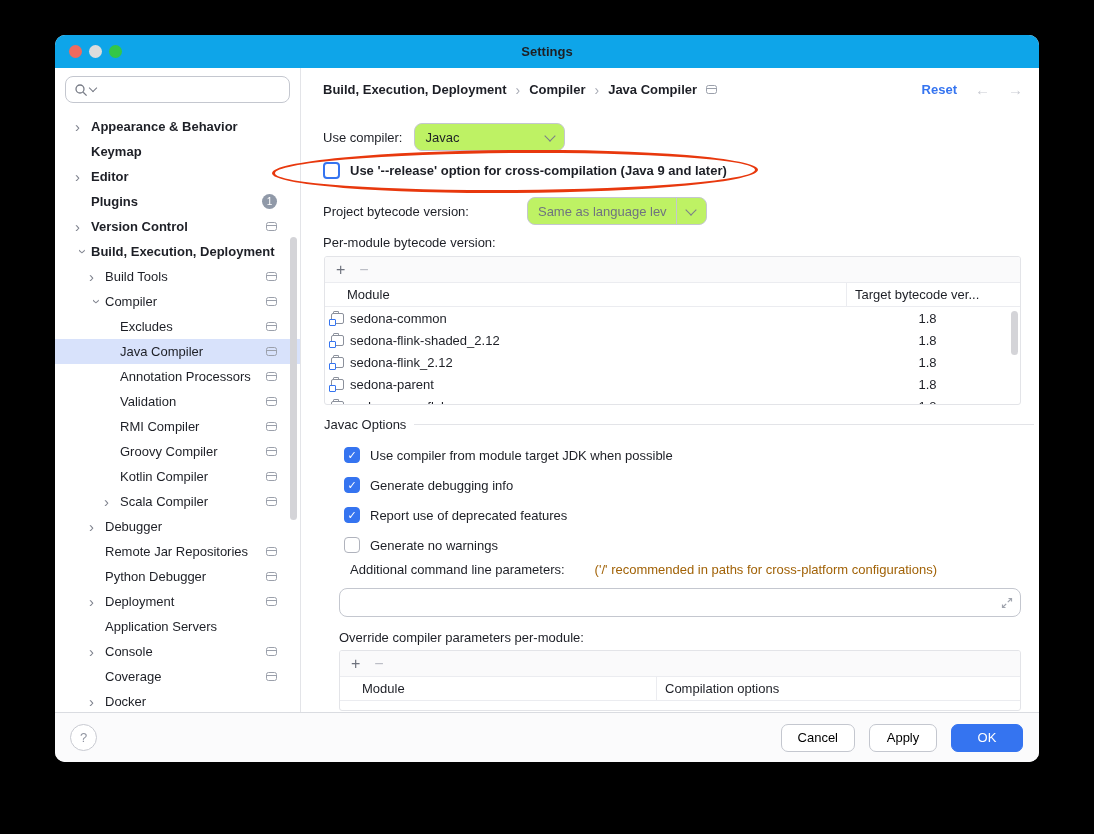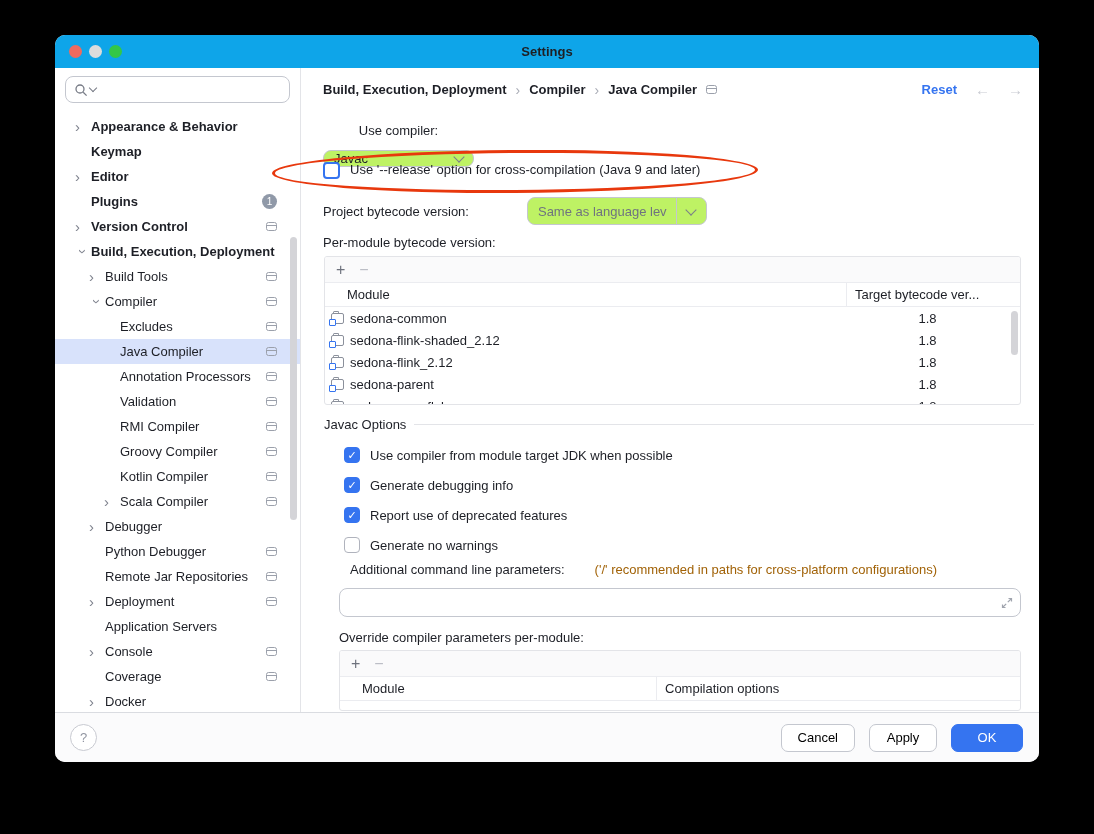--- a/index.html
+++ b/index.html
@@ -47,27 +47,27 @@
   .sb-scroll{position:absolute;right:3px;top:169px;width:7px;height:283px;border-radius:4px;background:#d4d4d8;}
   
   .main{flex:1;position:relative;border-left:1px solid #e3e4e8;}
   .topbar{position:absolute;top:13px;left:22px;right:16px;display:flex;align-items:center;justify-content:space-between;}
   .crumbs{display:flex;align-items:center;gap:9px;font-weight:600;}
   .crumb-sep{color:#a8abb5;font-weight:400;font-size:14px;}
   .nav-right{display:flex;align-items:center;gap:18px;}
   .reset-link{color:#3574f0;font-weight:600;cursor:pointer;}
   .nav-arrow{color:#c9cbd2;font-size:15px;}
   .field-label{white-space:nowrap;}
-  .row-usecompiler{position:absolute;top:55px;left:22px;height:28px;display:flex;align-items:center;gap:12px;flex-direction:column;}
+  .row-usecompiler{position:absolute;top:55px;left:22px;height:28px;display:flex;align-items:center;gap:12px;}
   .combo{height:28px;border:1px solid #c4c7cf;border-radius:8px;display:flex;align-items:center;
     box-sizing:border-box;background:#bef264;cursor:pointer;}
   .combo.simple{width:151px;justify-content:space-between;padding:0 10px;}
   .combo-chev{width:7px;height:7px;border-right:1.5px solid #7a7e89;border-bottom:1.5px solid #7a7e89;
     transform:rotate(45deg);margin-top:-3px;flex:none;}
-  .release-row{position:absolute;top:94px;left:22px;display:flex;gap:10px;}
+  .release-row{position:absolute;top:94px;left:22px;display:flex;align-items:center;gap:10px;font-weight:bold;}
   .release-box{width:17px;height:17px;border:2px solid #3574f0;border-radius:4px;box-sizing:border-box;background:#fff;flex:none;}
   .annotation{position:absolute;left:217px;top:115px;width:486px;height:43px;border:3.5px solid #e8380d;
     border-radius:50%;z-index:60;pointer-events:none;box-sizing:border-box;transform:rotate(-.4deg);}
   .row-bytecode{position:absolute;top:129px;left:22px;height:28px;display:flex;align-items:center;gap:14px;}
   .combo.split{width:180px;padding:0;margin-left:44px;}
   .combo .val{flex:1;overflow:hidden;white-space:nowrap;color:#6f737f;padding-left:10px;}
   .combo .arrow-seg{width:29px;align-self:stretch;border-left:1px solid #c4c7cf;display:flex;align-items:center;justify-content:center;flex:none;}
   .label-permodule{position:absolute;top:167px;left:22px;}
   
   .jtable{position:absolute;border:1px solid #e3e4e8;border-radius:3px;box-sizing:border-box;overflow:hidden;background:#fff;}
@@ -215,26 +215,26 @@
             <span class="chev">›</span>
             <span class="tree-label">Scala Compiler</span>
             <span class="proj-icon"></span>
           </div>
           <div class="tree-row lvl1">
             <span class="chev">›</span>
             <span class="tree-label">Debugger</span>
           </div>
           <div class="tree-row lvl1">
             <span class="chev"></span>
+            <span class="tree-label">Remote Jar Repositories</span>
+            <span class="proj-icon"></span>
+          </div>
+          <div class="tree-row lvl1">
+            <span class="chev"></span>
             <span class="tree-label">Python Debugger</span>
-            <span class="proj-icon"></span>
-          </div>
-          <div class="tree-row lvl1">
-            <span class="chev"></span>
-            <span class="tree-label">Remote Jar Repositories</span>
             <span class="proj-icon"></span>
           </div>
           <div class="tree-row lvl1">
             <span class="chev">›</span>
             <span class="tree-label">Deployment</span>
             <span class="proj-icon"></span>
           </div>
           <div class="tree-row lvl1">
             <span class="chev"></span>
             <span class="tree-label">Application Servers</span>

